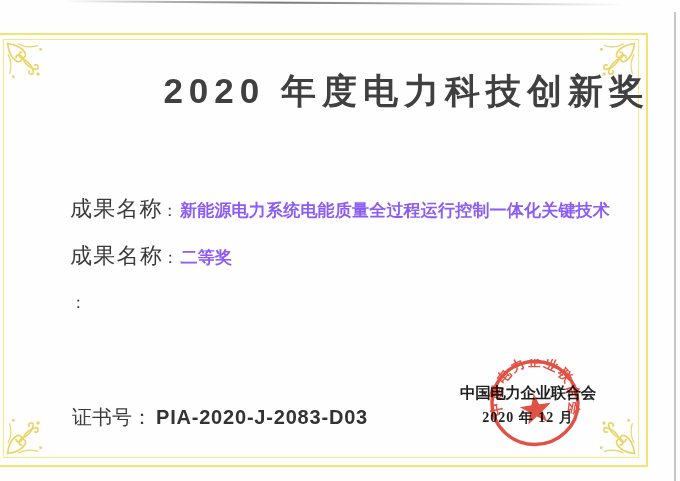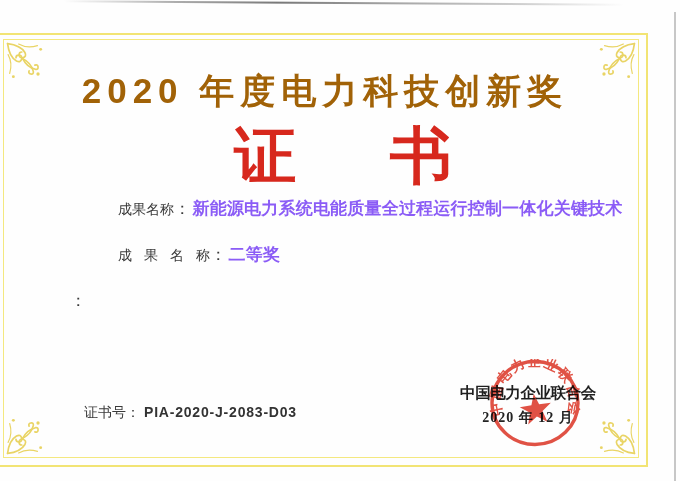--- a/index.html
+++ b/index.html
@@ -28,44 +28,44 @@
     position:absolute;left:3px;top:39px;width:634px;height:417px;
     border:1.5px solid #f4e87f;
   }
   .flourish{position:absolute;width:42px;height:42px;}
   .flourish.tl{left:6px;top:42px;}
   .flourish.tr{left:594px;top:42px;transform:scaleX(-1);}
   .flourish.bl{left:6px;top:413px;transform:scaleY(-1);}
   .flourish.br{left:594px;top:413px;transform:scale(-1,-1);}
   
   .award-title{
-    position:absolute;left:0;top:68px;width:650px;text-align:center;
+    position:absolute;left:0;top:68px;width:650px;text-align:right;
     font-family:"Liberation Sans", sans-serif;font-weight:bold;
-    font-size:35px;letter-spacing:6px;color:#a16207;white-space:nowrap;
+    font-size:35px;letter-spacing:6px;color:#404040;white-space:nowrap;
   }
   .cert-title{
     position:absolute;left:20px;top:114px;width:650px;text-align:center;
     font-family:"DejaVu Serif", serif;font-weight:bold;
     font-size:62px;color:#d7281d;word-spacing:64px;letter-spacing:4px;
     white-space:nowrap;
   }
   
   .fields{position:absolute;left:70px;top:198px;width:540px;}
   .field-row{display:flex;align-items:baseline;line-height:22px;margin-bottom:23px;white-space:nowrap;}
   .field-label{
-    display:inline-block;width:92px;font-size:14px;color:#3a3a3a;
-    text-align:justify;text-align-last:justify;margin-left:48px;
+    display:inline-block;width:92px;font-size:22px;color:#3a3a3a;
+    text-align:justify;text-align-last:justify;
   }
   .field-colon{font-size:16.5px;color:#3a3a3a;margin-right:2px;}
   .field-value{
     font-family:"Liberation Sans", sans-serif;font-weight:600;
     font-size:17px;color:#8b5cf6;letter-spacing:0.2px;
   }
   
-  .cert-no{position:absolute;left:84px;top:404px;font-size:14px;color:#3a3a3a;white-space:nowrap;}
+  .cert-no{position:absolute;left:72px;top:404px;font-size:20px;color:#3a3a3a;white-space:nowrap;}
   .cert-no .num{
     font-family:"Liberation Sans", sans-serif;font-weight:600;
     letter-spacing:0.8px;color:#333;margin-left:4px;
   }
   
   .issuer-block{position:absolute;left:453px;top:383px;width:150px;text-align:center;z-index:1;}
   .issuer-name{font-size:15.5px;font-weight:bold;color:#1f1f1f;letter-spacing:-0.4px;white-space:nowrap;}
   .issue-date{font-size:14px;font-weight:600;color:#222;margin-top:5px;letter-spacing:1px;white-space:nowrap;}
   
   .seal{
@@ -140,21 +140,20 @@
       <path d="M12 2 Q 20 6.5 30 3.5" stroke-width="1.1"></path>
     </g>
     <g fill="#e9d465">
       <circle cx="33" cy="7" r="1.4"></circle>
         <circle cx="7" cy="33" r="1.4"></circle>
         <circle cx="30.5" cy="30.5" r="1.6"></circle>
     </g>
   </svg>
 
   <div class="award-title">2020 年度电力科技创新奖</div>
-  <div class="cert-title">证 书</div>
 
   <div class="fields">
     <div class="field-row">
       <span class="field-label">成果名称</span>
       <span class="field-colon">：</span>
       <span class="field-value">新能源电力系统电能质量全过程运行控制一体化关键技术</span>
     </div>
     <div class="field-row">
       <span class="field-label">成果名称</span>
       <span class="field-colon">：</span>

